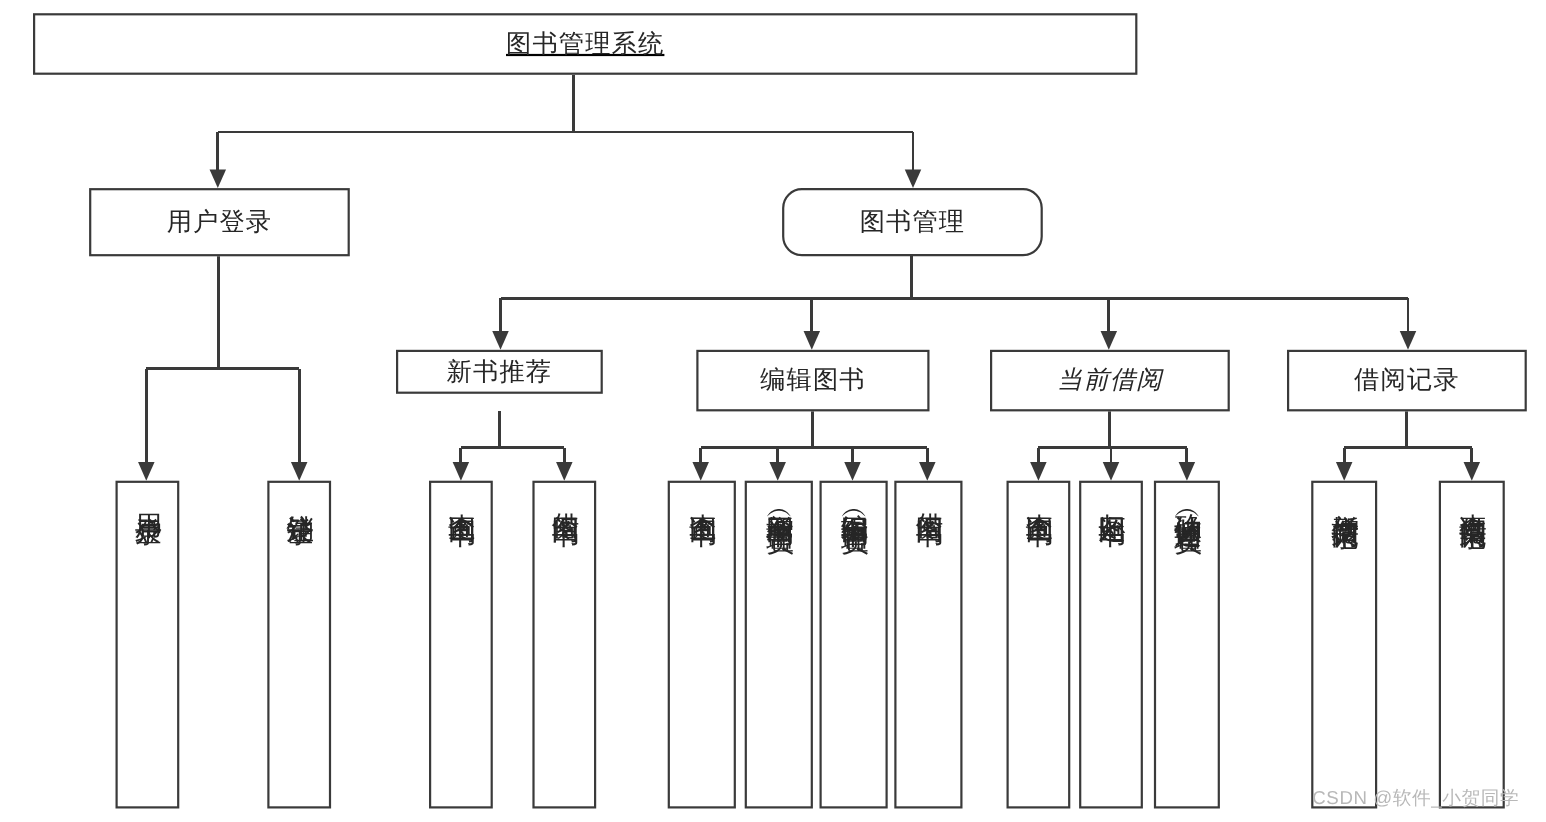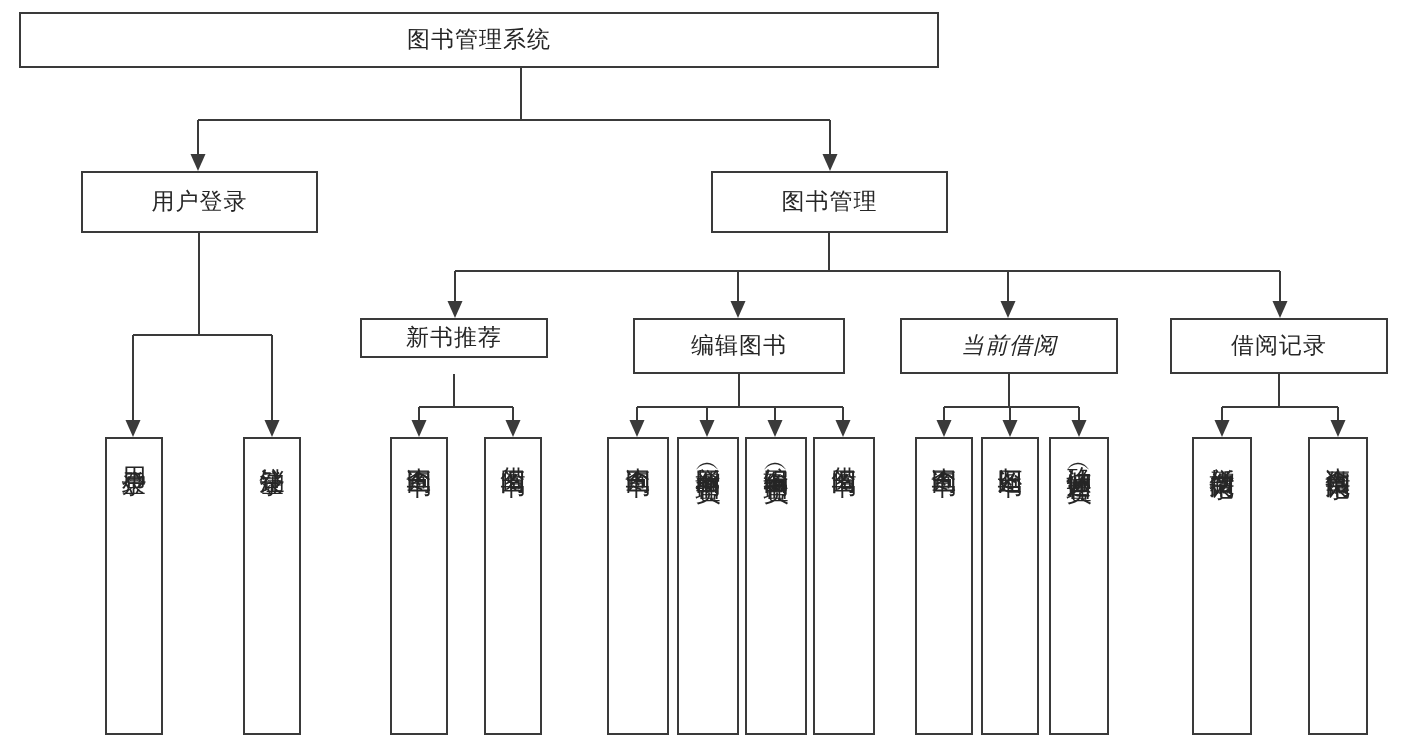--- a/index.html
+++ b/index.html
@@ -116,27 +116,27 @@
       <line x1="1079" y1="407" x2="1079" y2="422" stroke="#3a3a3a" stroke-width="2.6" shape-rendering="crispEdges"></line>
       <polygon points="1071.5,420 1086.5,420 1079,437" fill="#3a3a3a"></polygon>
       <line x1="1279" y1="374" x2="1279" y2="407" stroke="#3a3a3a" stroke-width="2.6" shape-rendering="crispEdges"></line>
       <line x1="1222" y1="407" x2="1338" y2="407" stroke="#3a3a3a" stroke-width="2.6" shape-rendering="crispEdges"></line>
       <line x1="1222" y1="407" x2="1222" y2="422" stroke="#3a3a3a" stroke-width="2.6" shape-rendering="crispEdges"></line>
       <polygon points="1214.5,420 1229.5,420 1222,437" fill="#3a3a3a"></polygon>
       <line x1="1338" y1="407" x2="1338" y2="422" stroke="#3a3a3a" stroke-width="2.6" shape-rendering="crispEdges"></line>
       <polygon points="1330.5,420 1345.5,420 1338,437" fill="#3a3a3a"></polygon>
     </svg>
   <div id="nodes">
-      <div class="node horiz" style="left: 19px; top: 12px; width: 920px; height: 56px;">
+      <div class="node horiz" style="left: 30px; top: 12px; width: 1004px; height: 56px; text-decoration: underline;">
         <div class="node-label">图书管理系统</div>
       </div>
       <div class="node horiz" style="left: 81px; top: 171px; width: 237px; height: 62px;">
         <div class="node-label">用户登录</div>
       </div>
-      <div class="node horiz" style="left: 711px; top: 171px; width: 237px; height: 62px;">
+      <div class="node horiz" style="left: 711px; top: 171px; width: 237px; height: 62px; border-radius: 18px;">
         <div class="node-label">图书管理</div>
       </div>
       <div class="node horiz" style="left: 360px; top: 318px; width: 188px; height: 40px;">
         <div class="node-label">新书推荐</div>
       </div>
       <div class="node horiz" style="left: 633px; top: 318px; width: 212px; height: 56px;">
         <div class="node-label">编辑图书</div>
       </div>
       <div class="node horiz" style="left: 900px; top: 318px; width: 218px; height: 56px; font-style: italic;">
         <div class="node-label">当前借阅</div>
@@ -177,13 +177,14 @@
       <div class="node vert" style="left: 1049px; top: 437px; width: 60px; height: 298px;">
         <div class="node-label">确认归还（管理员）</div>
       </div>
       <div class="node vert" style="left: 1192px; top: 437px; width: 60px; height: 298px;">
         <div class="node-label">新增借阅记录</div>
       </div>
       <div class="node vert" style="left: 1308px; top: 437px; width: 60px; height: 298px;">
         <div class="node-label">查询借阅记录</div>
       </div>
     </div>
+  <div class="watermark" style="left: 1193px; top: 714px;">CSDN @软件_小贺同学</div>
 </div>
 
 </body></html>

